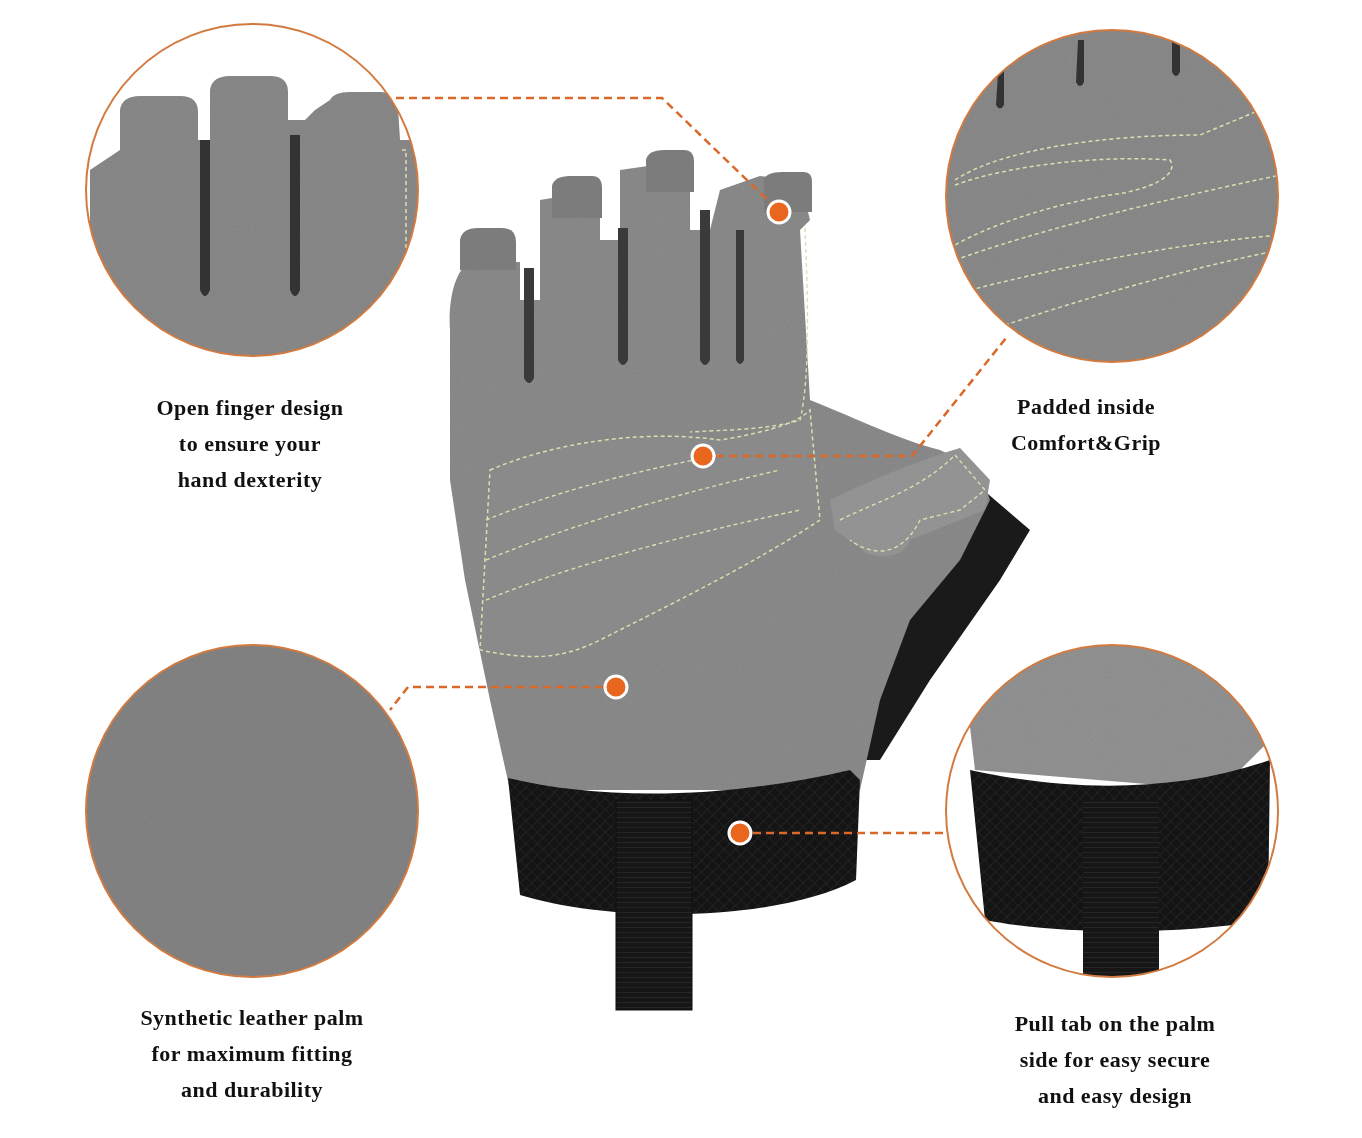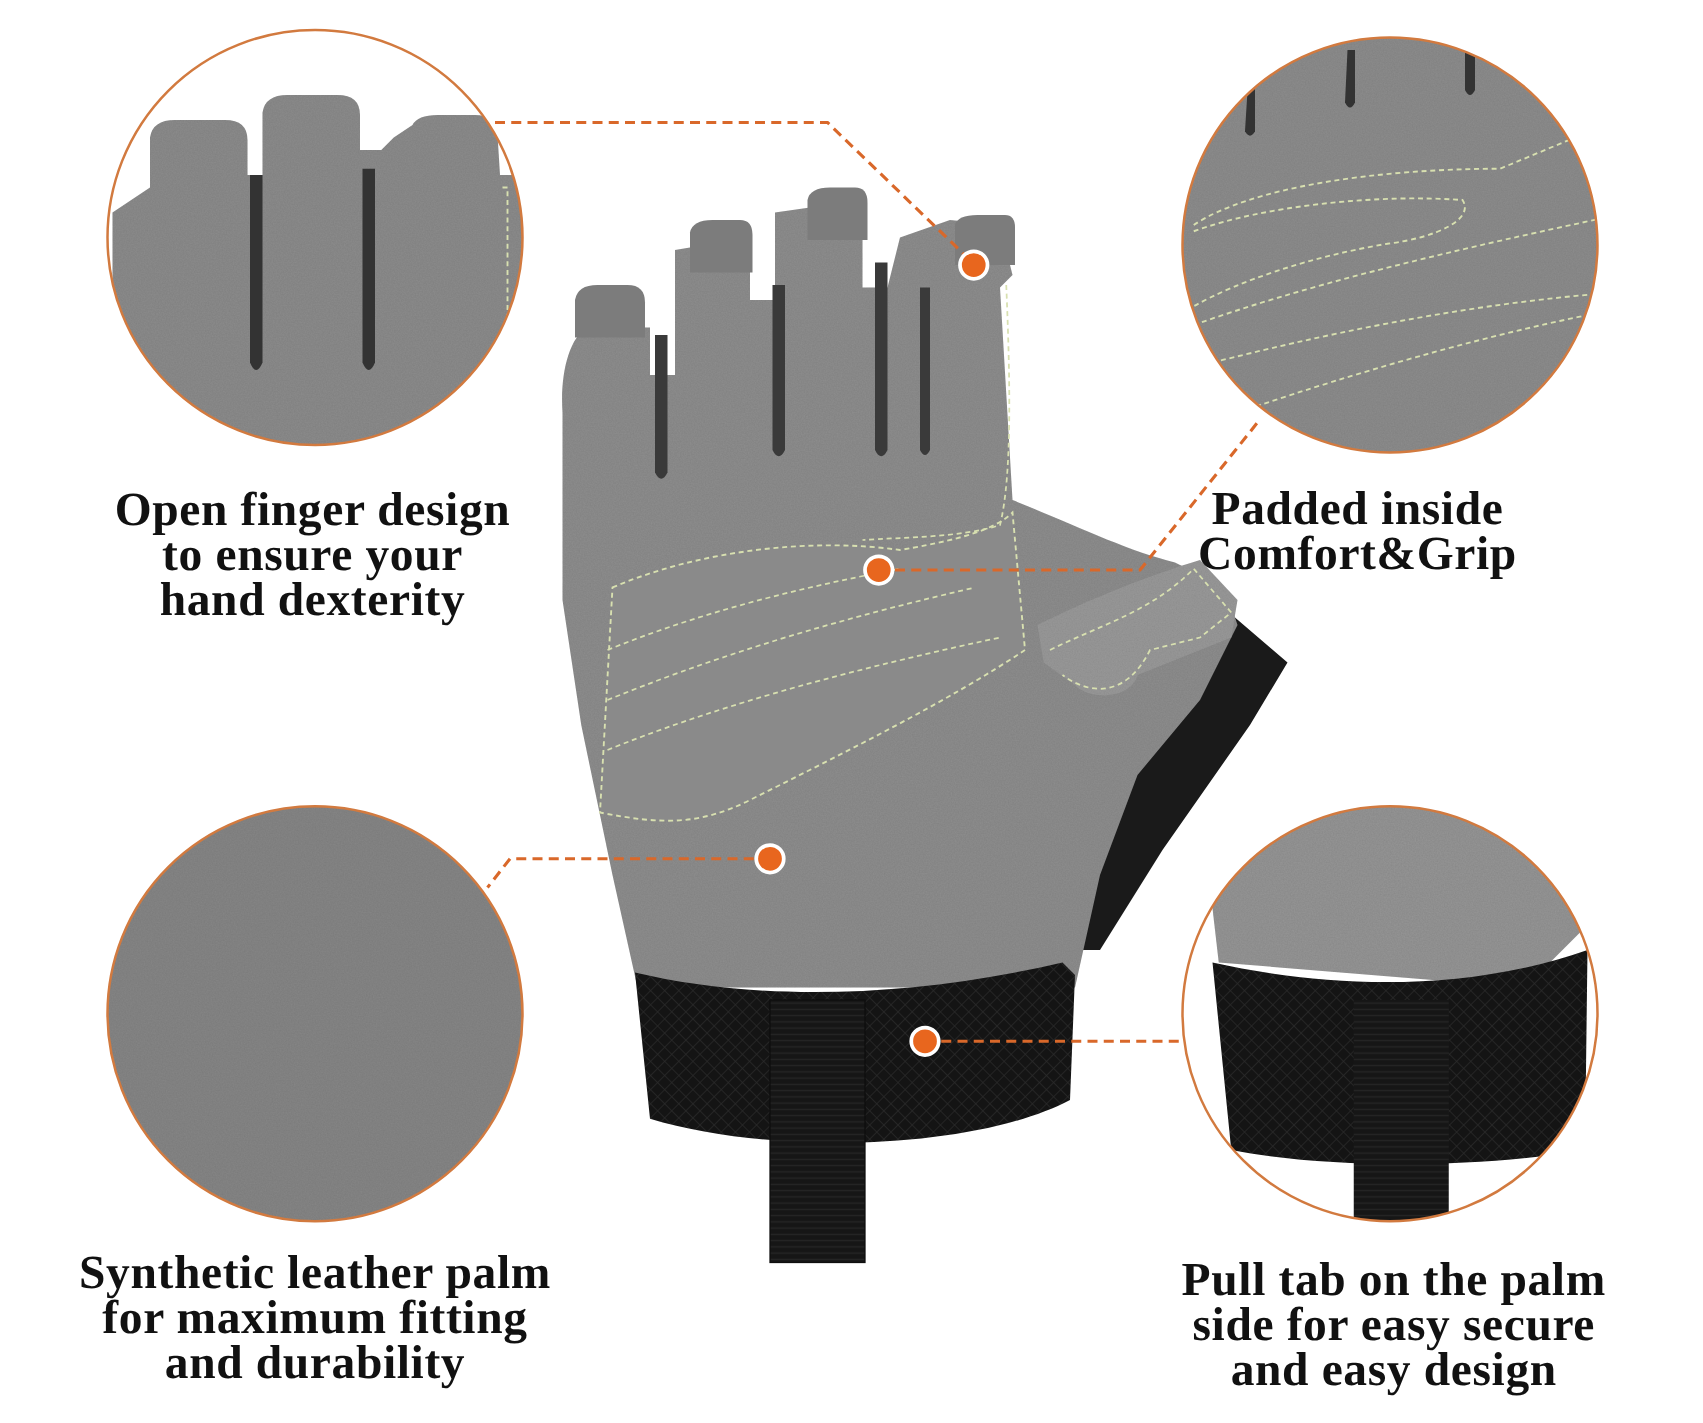--- a/index.html
+++ b/index.html
@@ -1,19 +1,19 @@
 <!DOCTYPE html>
 <html><head>
 <meta charset="utf-8">
 <style>
   html, body { margin:0; padding:0; background:#ffffff; }
   body { width:1362px; height:1138px; position:relative; overflow:hidden; font-family:"Liberation Serif","DejaVu Serif",serif; }
   .caption {
     position:absolute; text-align:center; font-weight:bold; color:#111111;
-    font-family:"Liberation Serif","DejaVu Serif",serif; font-size:38px; line-height:36px; letter-spacing:0.5px;
+    font-family:"Liberation Serif","DejaVu Serif",serif; font-size:22px; line-height:36px; letter-spacing:0.5px;
   }
   .caption span { display:block; }
   svg { position:absolute; left:0; top:0; }
 </style>
 </head>
 <body>
 
 <svg width="1362" height="1138" viewBox="0 0 1362 1138">
   <defs>
     <filter id="suede" x="0" y="0" width="100%" height="100%">

